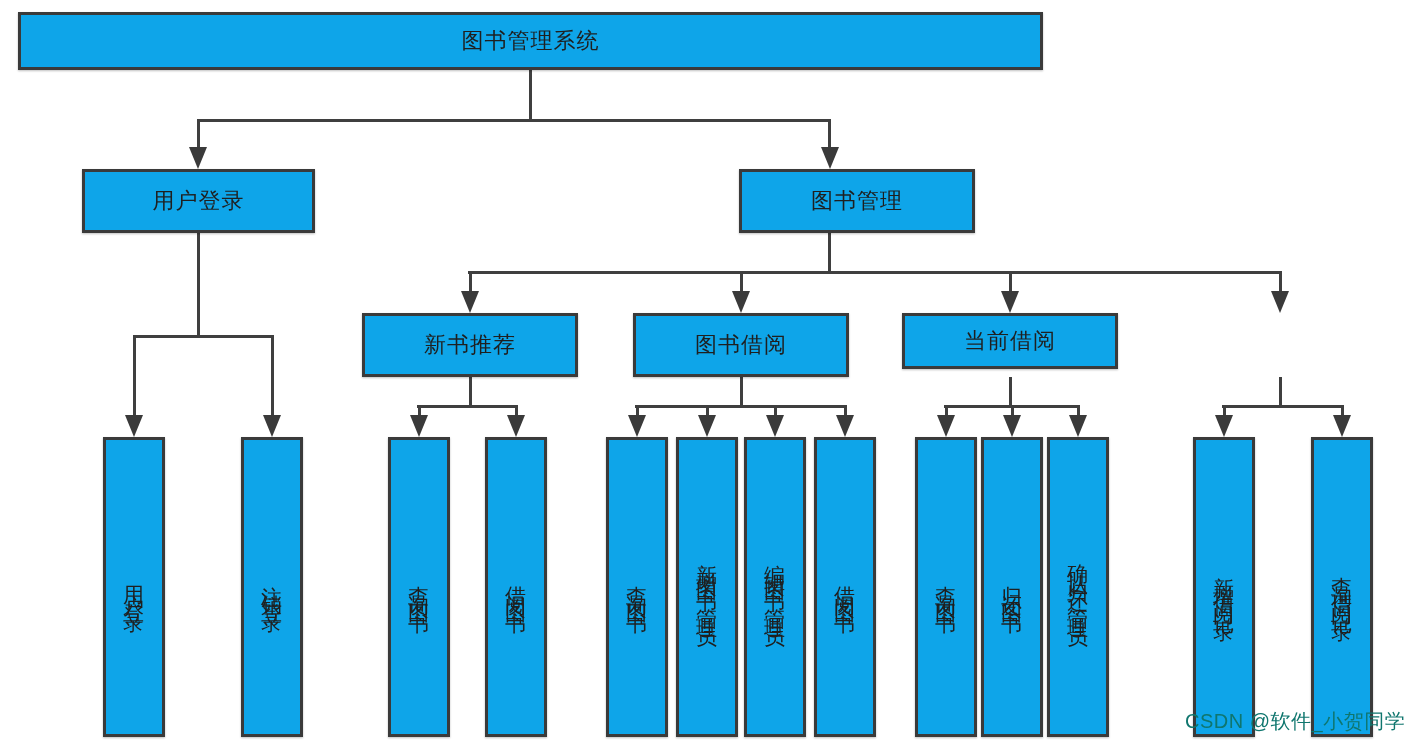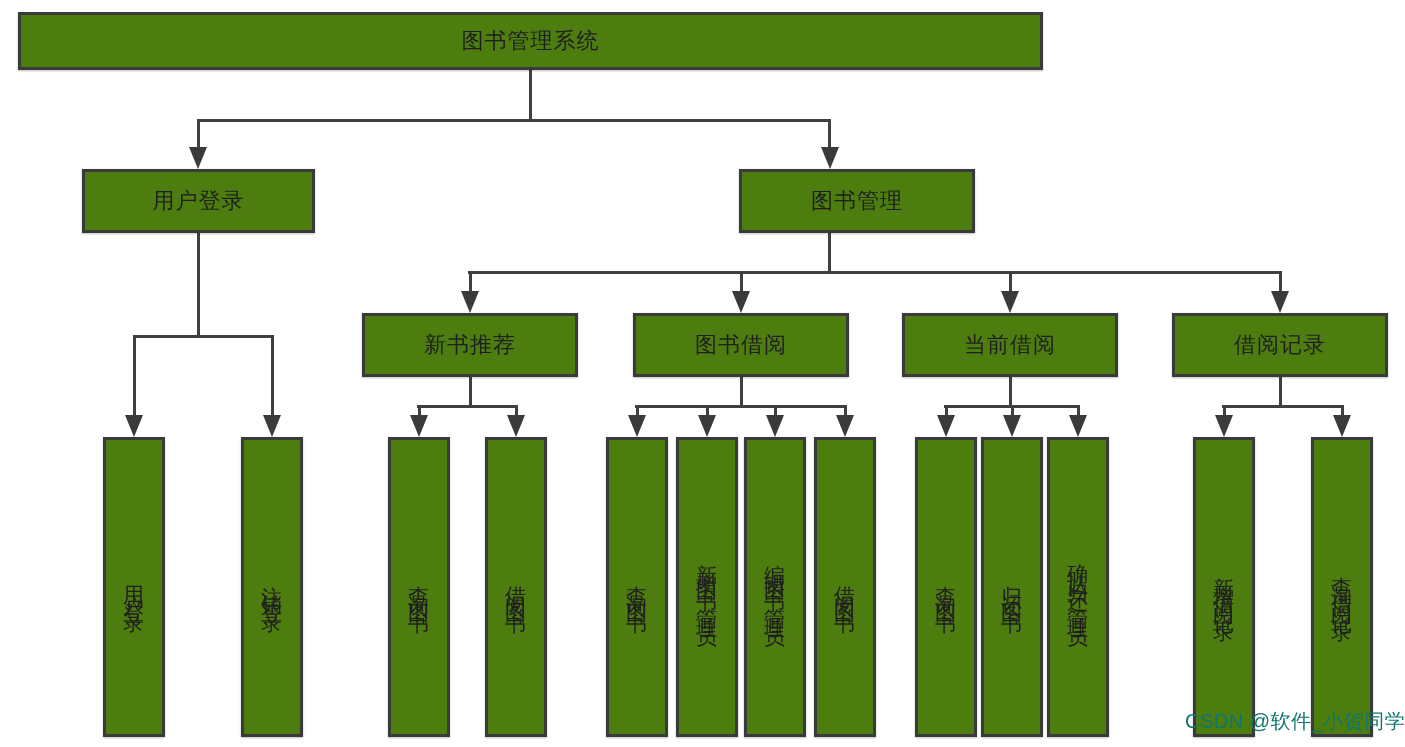--- a/index.html
+++ b/index.html
@@ -2,21 +2,21 @@
 <html><head>
 <meta charset="utf-8">
 <style>
   html,body{margin:0;padding:0;background:#fff;}
   .stage{
     position:relative;width:1405px;height:747px;background:#ffffff;
     font-family:"Liberation Sans","DejaVu Sans",sans-serif;
     overflow:hidden;color:#1f1f1f;
   }
   .box{
-    position:absolute;box-sizing:border-box;background:#4d7c0f;
+    position:absolute;box-sizing:border-box;background:#0ea5e9;
     border:3px solid #3a3a3a;display:flex;align-items:center;justify-content:center;
     box-shadow:0 1px 2px rgba(0,0,0,0.25);z-index:2;
   }
   .hbox{font-size:22px;letter-spacing:1px;}
   .vbox{
     writing-mode:vertical-rl;text-orientation:mixed;
     font-size:21px;letter-spacing:9px;line-height:1;
   }
   .vline{position:absolute;width:3px;background:#3f3f3f;z-index:1;}
   .hline{position:absolute;height:3px;background:#3f3f3f;z-index:1;}
@@ -60,22 +60,21 @@
   <div class="arr" style="left:461px;top:291px;"></div>
   <div class="vline" style="left:740px;top:271px;height:22px;"></div>
   <div class="arr" style="left:732px;top:291px;"></div>
   <div class="vline" style="left:1009px;top:271px;height:22px;"></div>
   <div class="arr" style="left:1001px;top:291px;"></div>
   <div class="vline" style="left:1279px;top:271px;height:22px;"></div>
   <div class="arr" style="left:1271px;top:291px;"></div>
 
   <div class="box hbox" style="left:633px;top:313px;width:216px;height:64px;">图书借阅</div>
   <div class="box hbox" style="left:362px;top:313px;width:216px;height:64px;">新书推荐</div>
-  <div class="box hbox" style="left:902px;top:313px;width:216px;height:64px;">当前借阅</div>
-  <div class="box hbox" style="left:1172px;top:313px;width:216px;height:64px;">借阅记录</div>
+  <div class="box hbox" style="left:902px;top:313px;width:216px;height:56px;">当前借阅</div>
 
   <div class="vline" style="left:469px;top:377px;height:30px;"></div>
   <div class="hline" style="left:417px;top:405px;width:101px;"></div>
   <div class="vline" style="left:418px;top:405px;height:12px;"></div>
   <div class="arr" style="left:410px;top:415px;"></div>
   <div class="vline" style="left:515px;top:405px;height:12px;"></div>
   <div class="arr" style="left:507px;top:415px;"></div>
 
   <div class="vline" style="left:740px;top:377px;height:30px;"></div>
   <div class="hline" style="left:635px;top:405px;width:211px;"></div>

